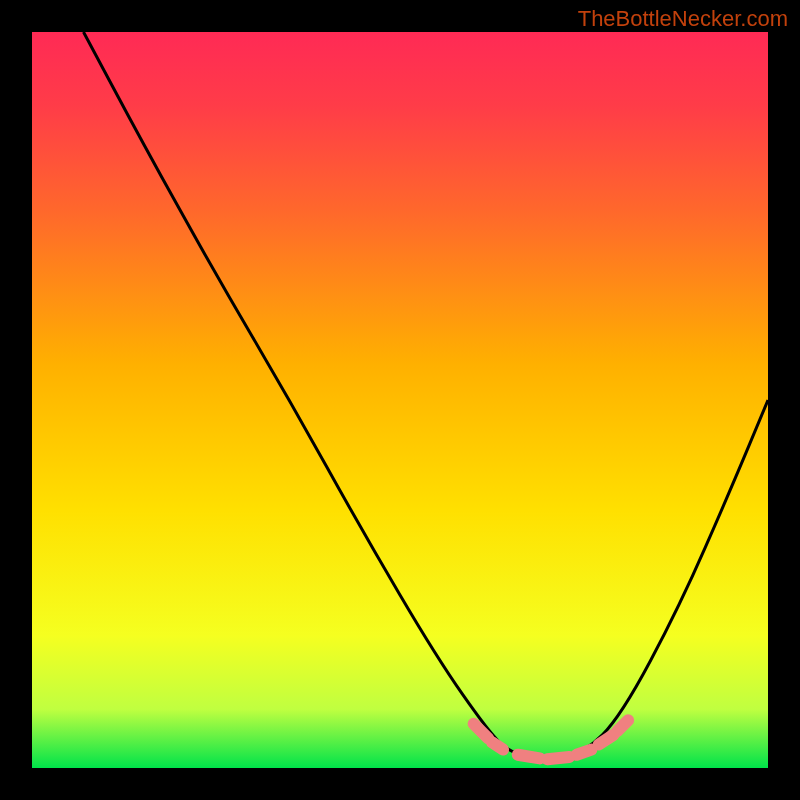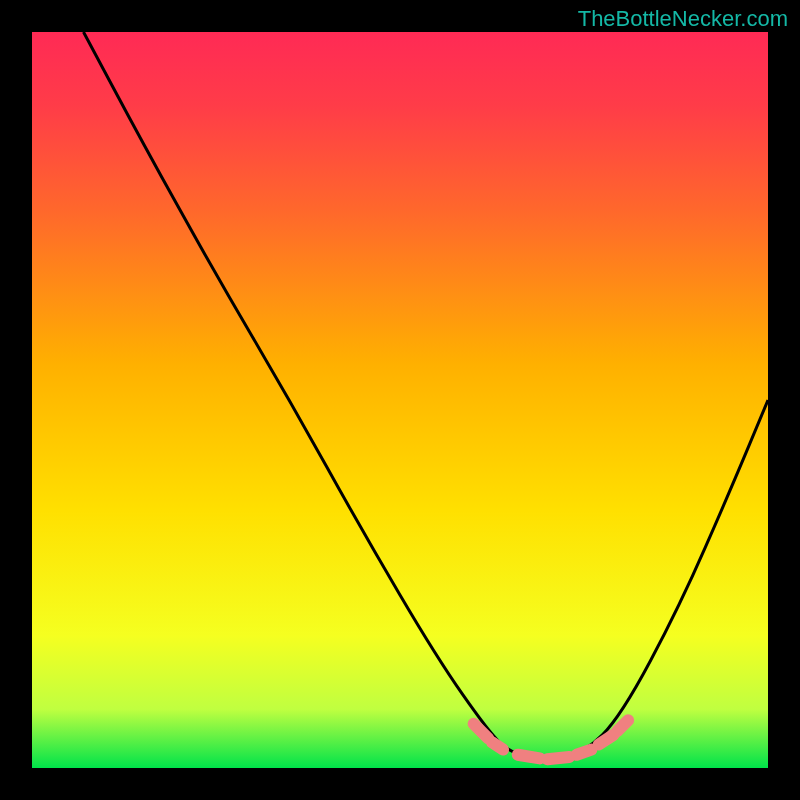--- a/index.html
+++ b/index.html
@@ -8,21 +8,21 @@
     width: 800px;
     height: 800px;
     background: #000000;
     position: relative;
     font-family: Arial, sans-serif;
   }
   .watermark {
     position: absolute;
     top: 6px;
     right: 12px;
-    color: #14b8a6;
+    color: #c2410c;
     font-size: 22px;
     font-weight: 500;
     letter-spacing: 0px;
   }
   .chart-container {
     position: absolute;
     top: 32px;
     left: 32px;
     width: 736px;
     height: 736px;

